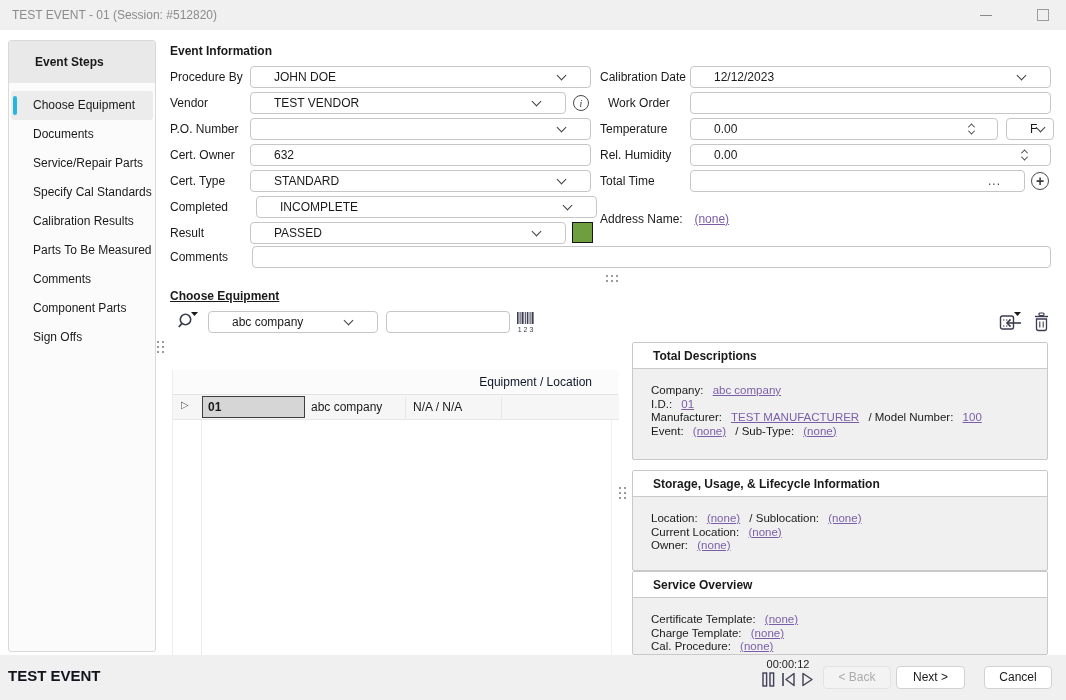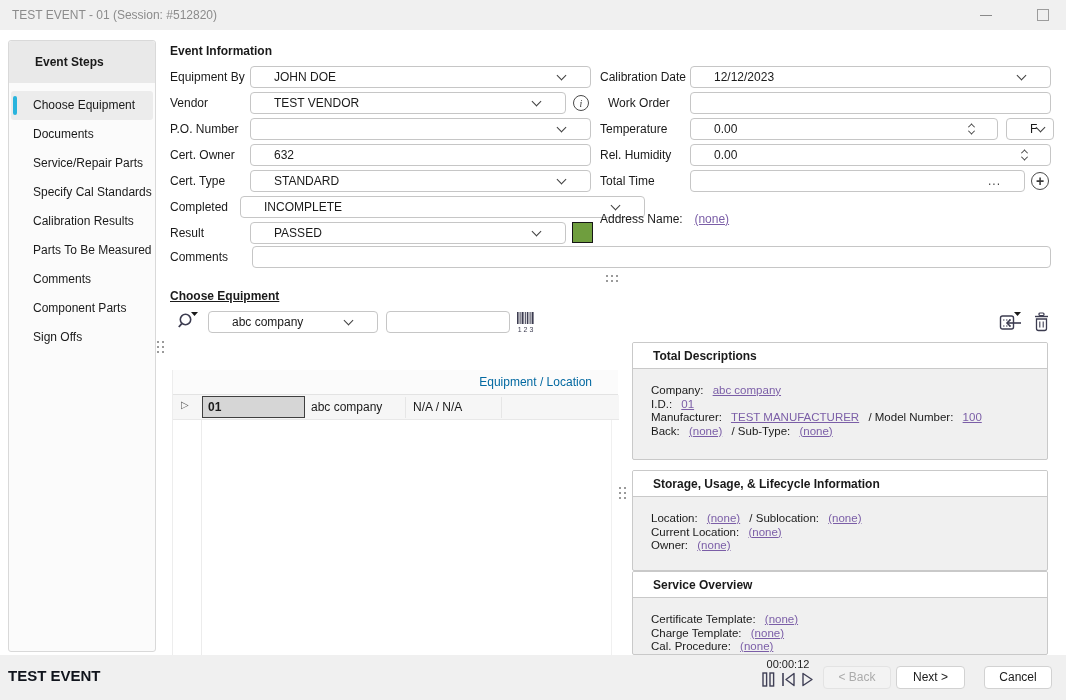--- a/index.html
+++ b/index.html
@@ -46,21 +46,21 @@
   .swatch { position:absolute; width:21px; height:21px; background:#6f9e3e; border:1px solid #161616; }
   .lnk { color:#7b5ea7; text-decoration:underline; cursor:pointer; }
   .inline-line { position:absolute; font-size:12px; white-space:nowrap; }
 
   
   .ce-title { position:absolute; font-size:12px; font-weight:bold; text-decoration:underline; }
   .icon-btn { position:absolute; }
   .table { position:absolute; left:172px; top:340px; width:446px; height:312px; background:#fff;
     border-left:1px solid #ededed; font-size:12px; }
   .t-head { position:relative; height:25px; background:#fbfbfb; border-bottom:1px solid #e3e3e3; }
-  .t-head .h-label { position:absolute; left:28px; right:26px; text-align:right; line-height:25px; color:#0369a1; }
+  .t-head .h-label { position:absolute; left:28px; right:26px; text-align:right; line-height:25px; color:#0f172a; }
   .t-vline { position:absolute; left:28px; top:0; height:312px; width:0; border-left:1px solid #ececec; }
   .t-vline2 { position:absolute; left:438px; top:0; height:312px; width:0; border-left:1px solid #f0f0f0; }
   .t-row { position:absolute; left:0; top:25px; width:446px; height:25px; background:#f6f6f6;
     border-bottom:1px solid #e8e8e8; }
   .expander { position:absolute; left:8px; top:4px; font-size:10px; color:#5f5f5f; }
   .id-cell { position:absolute; left:29px; top:1px; width:103px; height:22px; background:#d6d6d6;
     border:1px solid #3f3f3f; line-height:20px; padding-left:5px; font-weight:bold; }
   .row-cell { position:absolute; top:0; line-height:25px; }
   .row-line { position:absolute; top:2px; height:21px; width:0; border-left:1px solid #e6e6e6; }
 
@@ -132,21 +132,21 @@
       <span></span>
         <span></span>
         <span></span>
         <span></span>
         <span></span>
         <span></span>
     </div>
 
     <div class="section-title" style="left:170px; top:14px;">Event Information</div>
 
-    <div class="flabel" style="left:170px; top:36px;">Equipment By</div>
+    <div class="flabel" style="left:170px; top:36px;">Procedure By</div>
     <div class="field" style="left:250px; top:36px; width:341px;">
       <span>JOHN DOE</span>
         <i class="cv"></i>
     </div>
 
     <div class="flabel" style="left:170px; top:62px;">Vendor</div>
     <div class="field" style="left:250px; top:62px; width:316px;">
       <span>TEST VENDOR</span>
         <i class="cv"></i>
     </div>
@@ -163,21 +163,21 @@
       <span>632</span>
     </div>
 
     <div class="flabel" style="left:170px; top:140px;">Cert. Type</div>
     <div class="field" style="left:250px; top:140px; width:341px;">
       <span>STANDARD</span>
         <i class="cv"></i>
     </div>
 
     <div class="flabel" style="left:170px; top:166px;">Completed</div>
-    <div class="field" style="left:240px; top:166px; width:405px;">
+    <div class="field" style="left:256px; top:166px; width:341px;">
       <span>INCOMPLETE</span>
         <i class="cv"></i>
     </div>
 
     <div class="flabel" style="left:170px; top:192px;">Result</div>
     <div class="field" style="left:250px; top:192px; width:316px;">
       <span>PASSED</span>
         <i class="cv"></i>
     </div>
     <div class="swatch" style="left:572px; top:192px;"></div>
@@ -309,21 +309,21 @@
           <span>I.D.:</span><span class="gap"></span>
           <span class="lnk">01</span>
         </div>
         <div>
           <span>Manufacturer:</span><span class="gap"></span>
           <span class="lnk">TEST MANUFACTURER</span><span class="gap"></span>
           <span>/ Model Number:</span><span class="gap"></span>
           <span class="lnk">100</span>
         </div>
         <div>
-          <span>Back:</span><span class="gap"></span>
+          <span>Event:</span><span class="gap"></span>
           <span class="lnk">(none)</span><span class="gap"></span>
           <span>/ Sub-Type:</span><span class="gap"></span>
           <span class="lnk">(none)</span>
         </div>
       </div>
     </div>
 
     <div class="panel" style="top:434px; height:101px;margin-top:6px;">
       <div class="panel-header">Storage, Usage, &amp; Lifecycle Information</div>
       <div class="panel-body">

